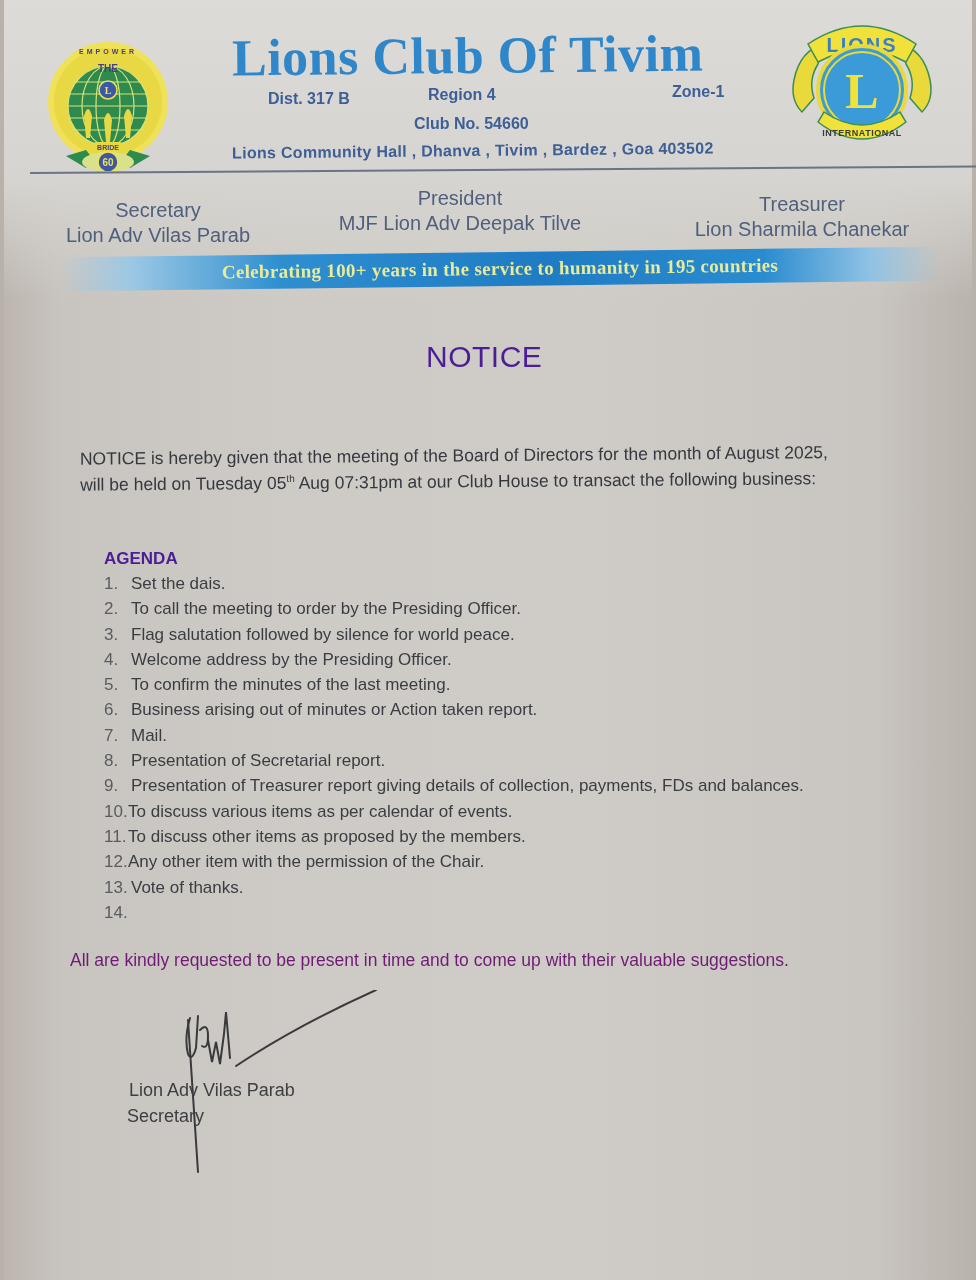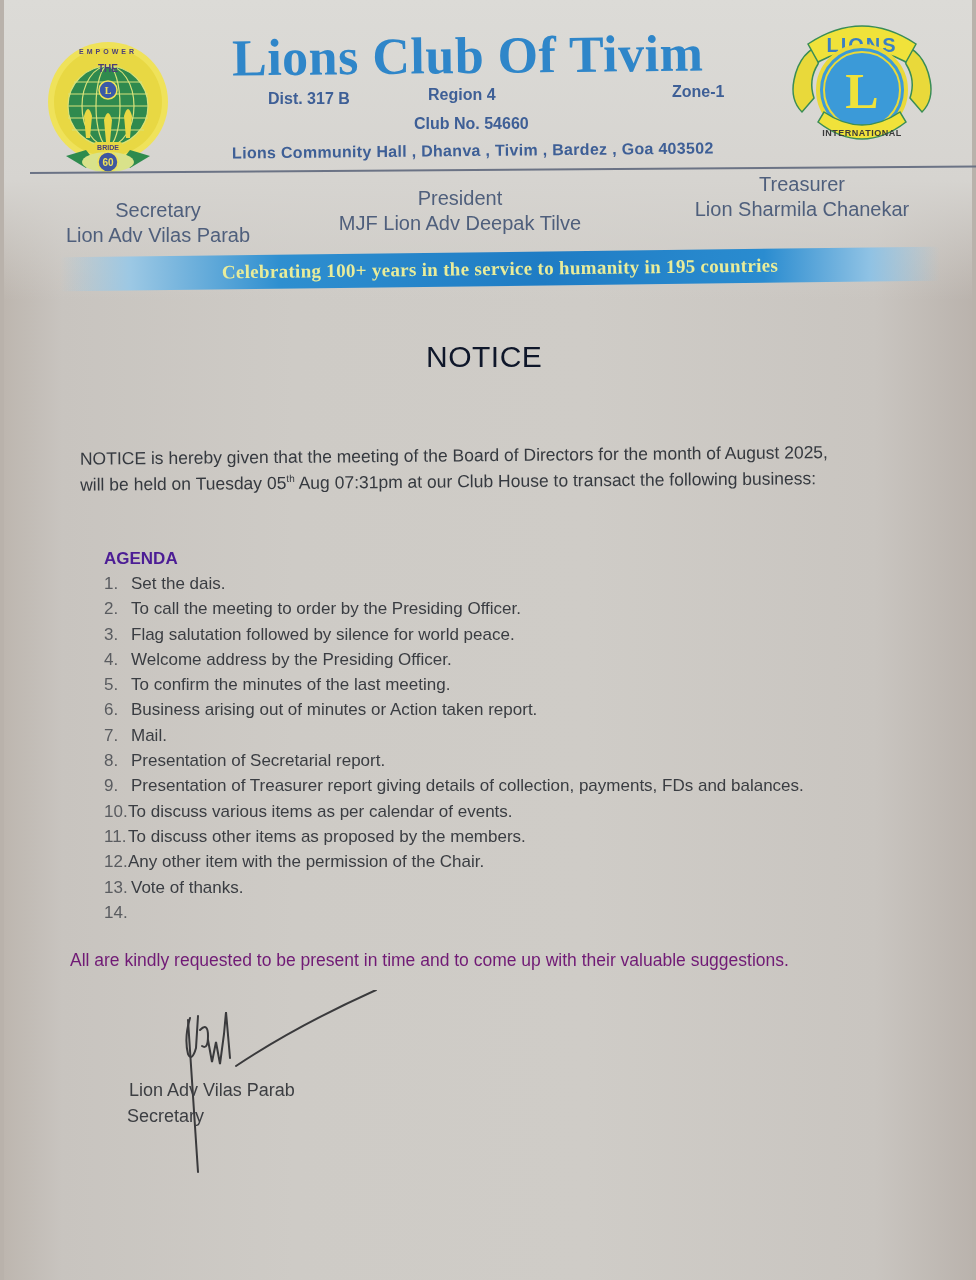--- a/index.html
+++ b/index.html
@@ -33,38 +33,38 @@
     .address { left: 232px; top: 142px; transform: rotate(-0.6deg); letter-spacing: 0.3px; }
     .rule {
       position: absolute; left: 30px; top: 172px; width: 946px; height: 2px;
       background: #6b7385; transform: rotate(-0.4deg); transform-origin: left center;
     }
     .officer {
       position: absolute; text-align: center; color: #4f5f7c; font-size: 20px; line-height: 25px;
     }
     .officer.sec { left: 56px; top: 198px; width: 204px; }
     .officer.pres { left: 318px; top: 186px; width: 284px; }
-    .officer.treas { left: 672px; top: 172px; width: 260px; }
+    .officer.treas { left: 672px; top: 192px; width: 260px; }
     .banner {
       position: absolute; left: 60px; top: 252px; width: 880px; height: 34px;
       transform: rotate(-0.7deg);
       background: linear-gradient(90deg, rgba(200,225,240,0) 0%, #9cc8e4 8%, #2e8fd0 25%, #1f7cc4 55%, #2a8cd0 80%, #8fc2e4 92%, rgba(200,225,240,0) 100%);
       border-radius: 4px;
       display: flex; align-items: center; justify-content: center;
     }
     .banner span {
       font-family: "Liberation Serif", serif; font-weight: bold; font-size: 19px;
       color: #e8ec9a; letter-spacing: 0.3px;
     }
     .logo { position: absolute; }
     .logo-left { left: 44px; top: 40px; width: 128px; height: 138px; }
     .logo-right { left: 786px; top: 18px; width: 152px; height: 138px; }
     
     .notice-title {
-      position: absolute; left: 426px; top: 340px; font-size: 30px; color: #0f172a; letter-spacing: 0.5px;
+      position: absolute; left: 426px; top: 340px; font-size: 30px; color: #4c1d95; letter-spacing: 0.5px;
     }
     .intro {
       position: absolute; left: 80px; top: 442px; width: 840px;
       font-size: 17.5px; color: #35393f; line-height: 26px; transform: rotate(-0.5deg);
     }
     .intro sup { font-size: 10px; vertical-align: super; line-height: 0; }
     .agenda-head {
       position: absolute; left: 104px; top: 549px; font-size: 17px; font-weight: bold; color: #4c1d95;
     }
     .agenda-list { position: absolute; left: 104px; top: 571px; width: 820px; list-style: none; }

